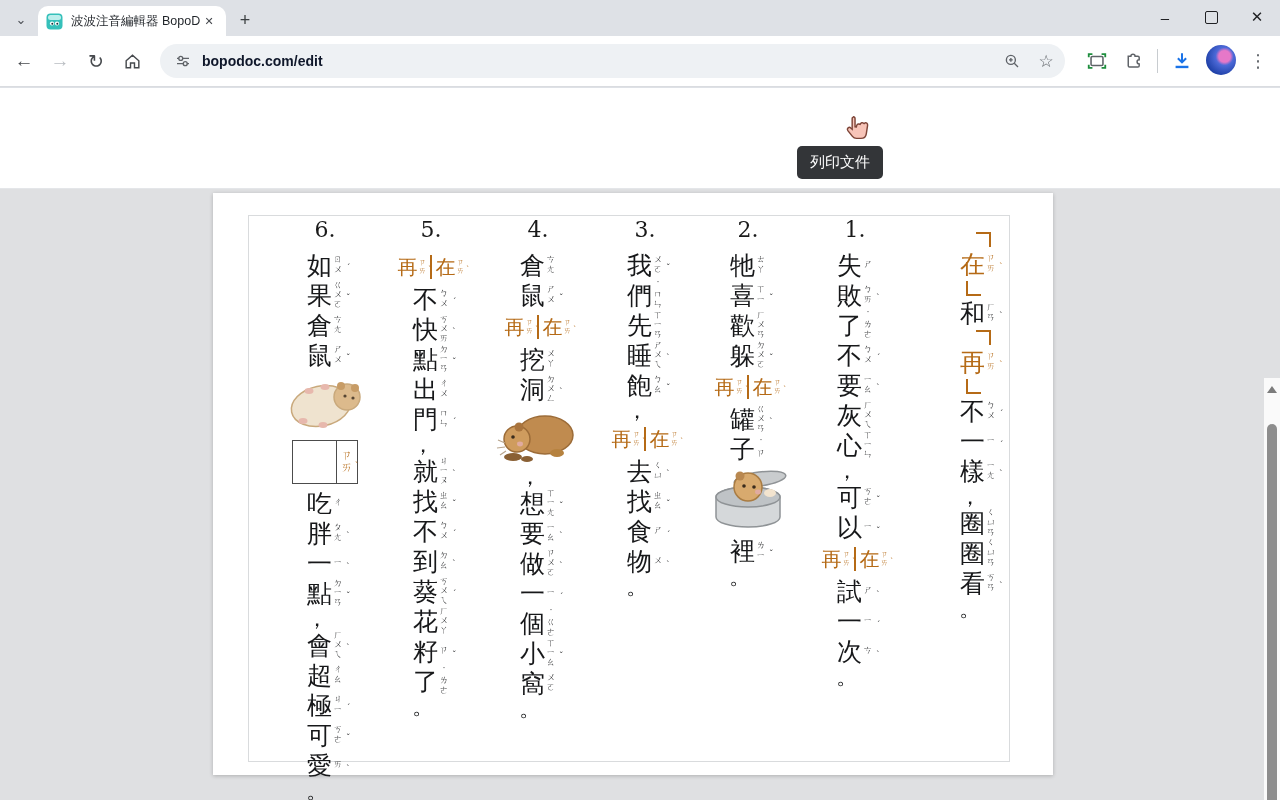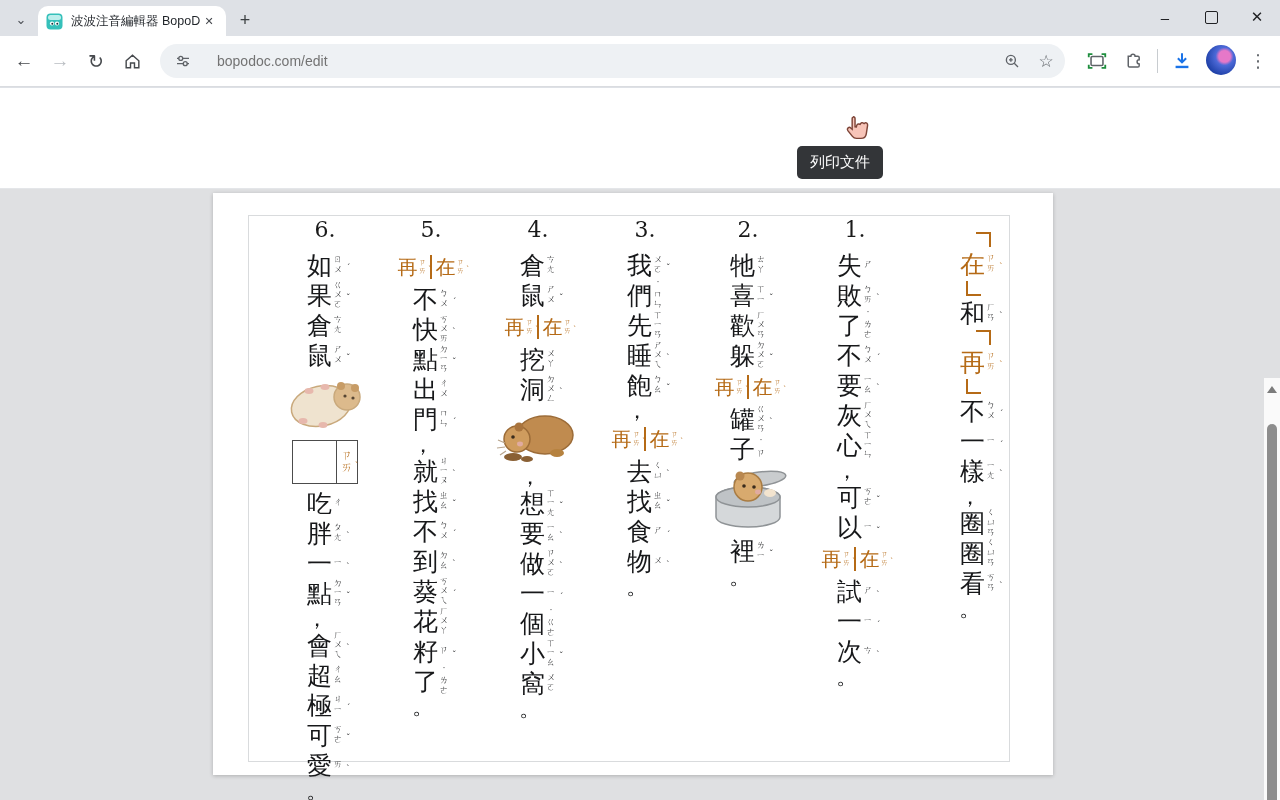--- a/index.html
+++ b/index.html
@@ -21,21 +21,21 @@
     color:#202124;font-size:15px;}
   #btn-max .box{width:11px;height:11px;border:1.2px solid #202124;border-radius:2px;}
 
   
   #btoolbar{position:absolute;left:0;top:36px;width:1280px;height:50px;background:#fff;border-bottom:1px solid #dadce0;}
   .nav-ic{position:absolute;top:7px;width:36px;height:36px;border-radius:50%;display:flex;align-items:center;
     justify-content:center;color:#46494d;font-size:19px;}
   #omnibox{position:absolute;left:160px;top:8px;width:905px;height:34px;background:#eef1f4;border-radius:17px;
     display:flex;align-items:center;}
   #siteinfo{margin-left:12px;width:22px;height:22px;display:flex;align-items:center;justify-content:center;}
-  #urltext{font-size:14px;color:#737373;margin-left:23px;flex:1;}
+  #urltext{font-size:14px;color:#0f172a;margin-left:8px;flex:1;font-weight:bold;}
   .omni-ic{width:30px;height:30px;display:flex;align-items:center;justify-content:center;color:#5f6368;margin-right:4px;}
   .ext-ic{position:absolute;top:9px;width:32px;height:32px;display:flex;align-items:center;justify-content:center;}
   #tb-sep{position:absolute;left:1157px;top:13px;width:1px;height:24px;background:#c8ccd0;}
   #avatar{position:absolute;left:1206px;top:9px;width:30px;height:30px;border-radius:50%;
     background:radial-gradient(circle at 62% 38%,#e678c8 0 22%,#4d6ad8 34%,#1d3fa6 75%,#122a74 100%);}
   .star-g{font-size:17px;color:#5f6368;}
 
   
   #approw1{position:absolute;left:0;top:88px;width:1280px;height:52px;background:#fff;}
   #applogo{position:absolute;left:24px;top:102px;width:30px;height:30px;border-radius:7px;background:#35c0ba;}

